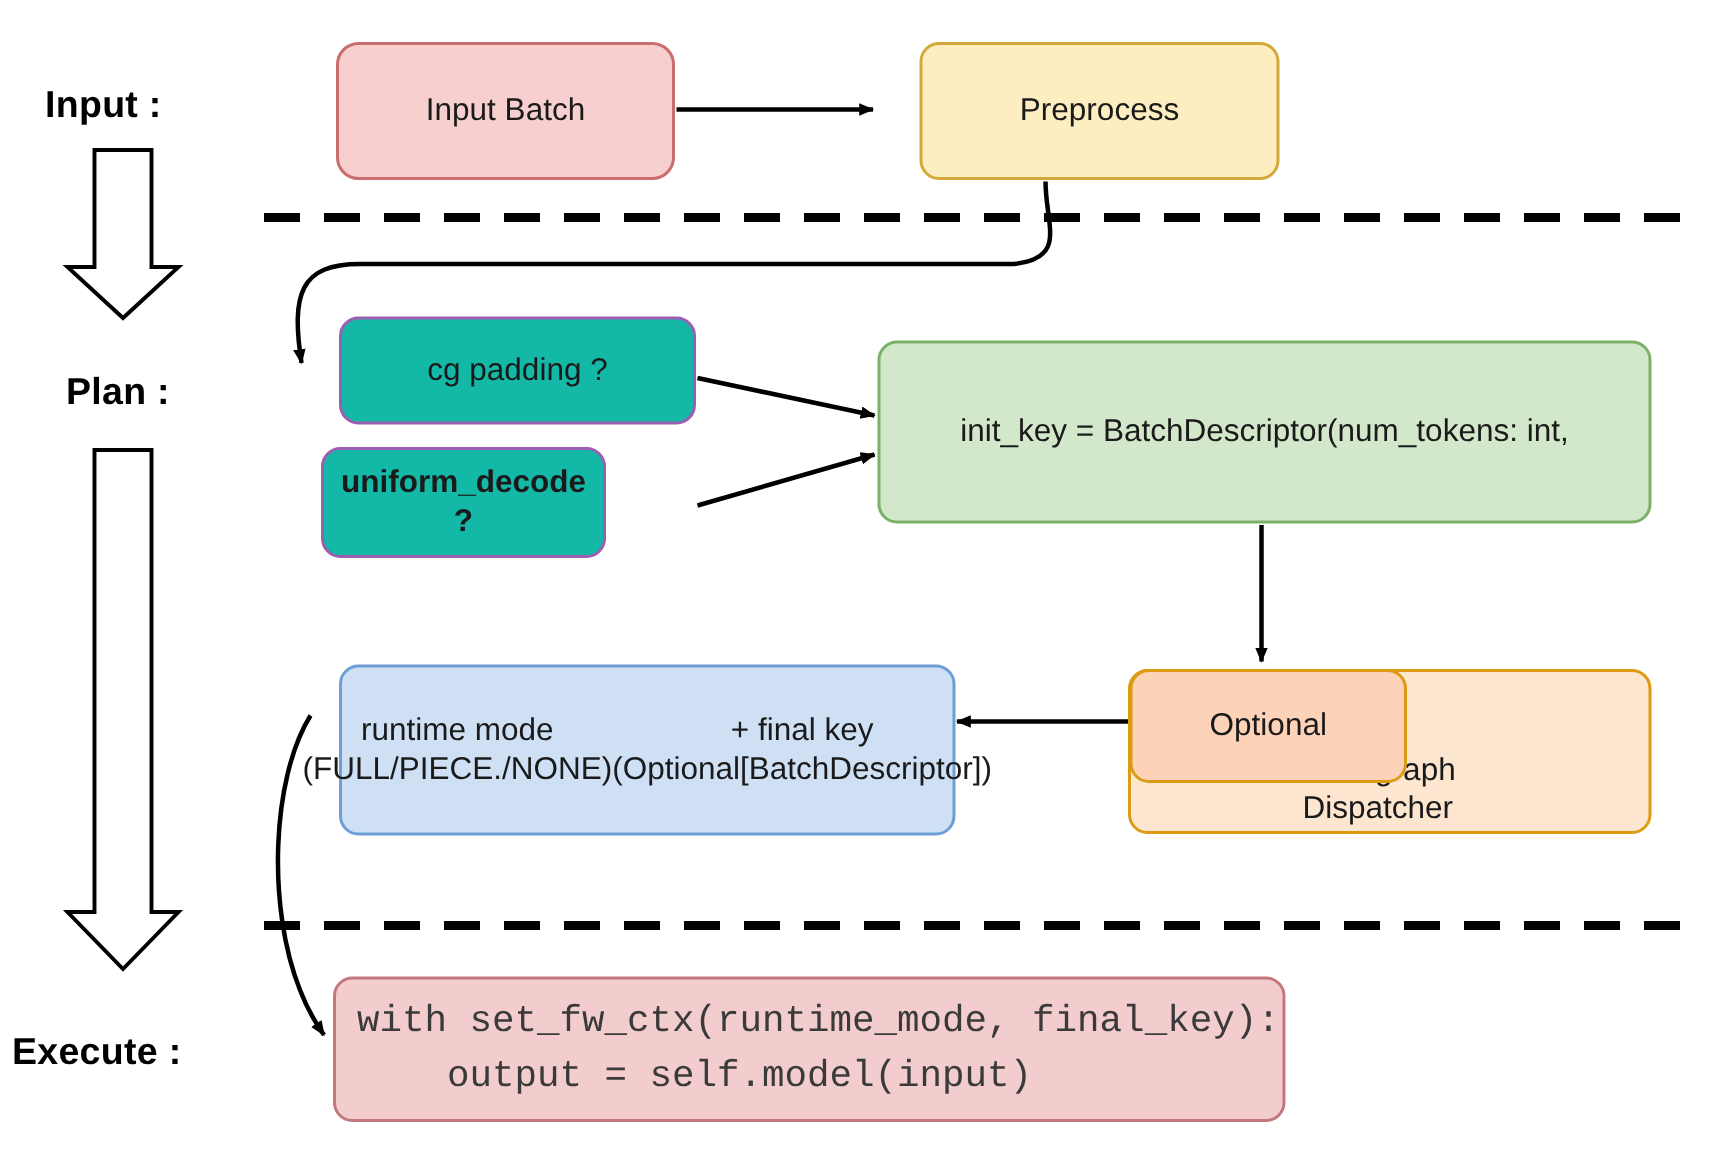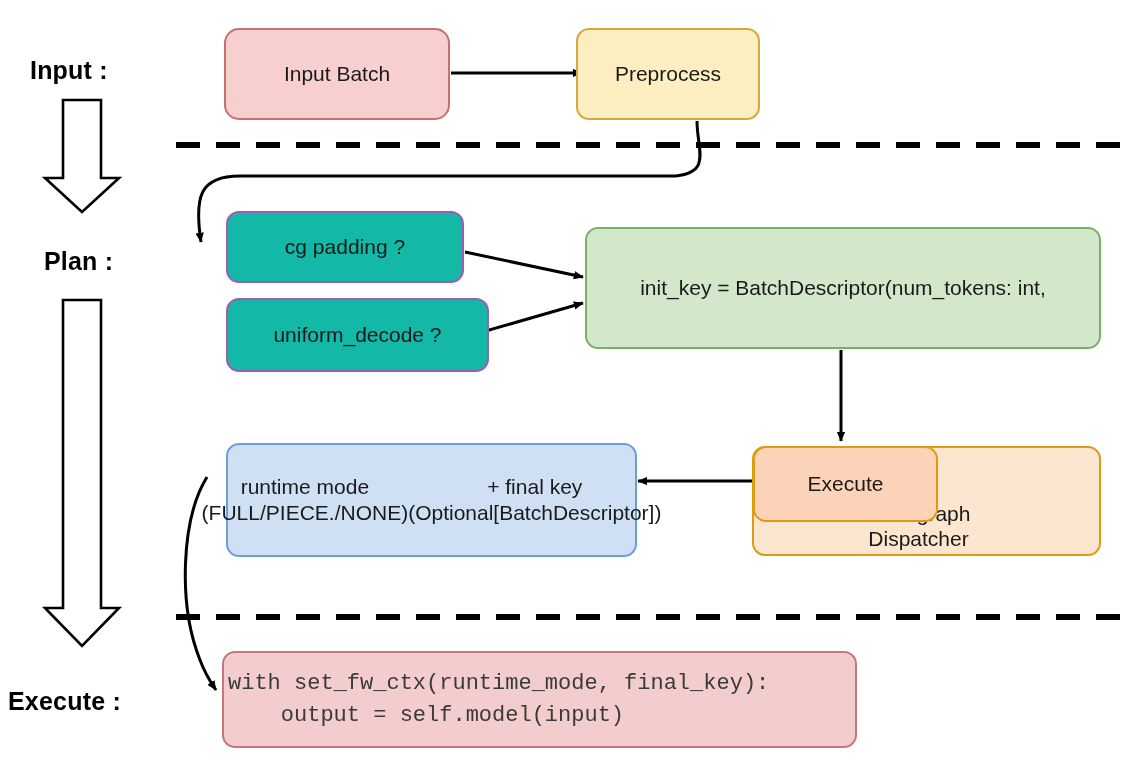--- a/index.html
+++ b/index.html
@@ -63,25 +63,25 @@
   .node-purple { background: #14b8a6; border-color: #9a5fb0; }
   .node-green  { background: #d3e8cb; border-color: #7bb068; }
   .node-blue   { background: #cfe0f5; border-color: #6f9ed6; }
   .node-orange-outer { background: #fde6cf; border-color: #dd9b14; }
   .node-orange-inner { background: #fcd2b8; border-color: #dd9b14; }
 
   .node-code {
     background: #f3cdcd;
     border-color: #c4787c;
     font-family: "Liberation Mono", "DejaVu Sans Mono", monospace;
-    font-size: 22px;
+    font-size: 25px;
     line-height: 1.45;
     justify-content: flex-start;
     text-align: left;
-    padding-left: 4px;
+    padding-left: 14px;
     color: #3a3a3a;
     white-space: pre;
   }
   .node-orange-outer {
     justify-content: flex-end;
     padding-right: 26px;
     align-items: center;
   }
   .node-orange-outer .txt { text-align: center; }
 </style>
@@ -120,48 +120,48 @@
   </svg>
 
   <div class="stage-label" style="left:30px; top:44px;">Input :</div>
   <div class="stage-label" style="left:44px; top:235px;">Plan :</div>
   <div class="stage-label" style="left:8px; top:675px;">Execute :</div>
 
   <div class="node node-pink" style="left:224px; top:28px; width:226px; height:92px;">
     <span class="txt">Input Batch</span>
   </div>
 
-  <div class="node node-yellow" style="left:576px; top:28px; width:184px; height:92px;">
+  <div class="node node-yellow" style="left:613px; top:28px; width:240px; height:92px;">
     <span class="txt">Preprocess</span>
   </div>
 
   <div class="node node-purple" style="left:226px; top:211px; width:238px; height:72px;">
     <span class="txt">cg padding ?</span>
   </div>
 
-  <div class="node node-purple" style="left:226px; top:298px; width:263px; height:74px;">
+  <div class="node node-purple" style="left:214px; top:298px; width:190px; height:74px;font-weight:bold;">
     <span class="txt">uniform_decode ?</span>
   </div>
 
   <div class="node node-green" style="left:585px; top:227px; width:516px; height:122px; flex-direction:row;">
     <span class="txt">init_key = BatchDescriptor(num_tokens: int,</span>
   </div>
 
   <div class="node node-blue" style="left:226px; top:443px; width:411px; height:114px; ">
     <span class="txt">runtime mode (FULL/PIECE./NONE)</span>
     <span class="txt">+ final key (Optional[BatchDescriptor])</span>
   </div>
 
   <div class="node node-orange-outer" style="left:752px; top:446px; width:349px; height:110px; flex-direction:column;">
     <span class="txt">Cudagraph</span>
     <span class="txt">Dispatcher</span>
   </div>
 
   <div class="node node-orange-inner" style="left:753px; top:446px; width:185px; height:76px;">
-    <span class="txt">Execute</span>
+    <span class="txt">Optional</span>
   </div>
 
   <div class="node node-code" style="left:222px; top:651px; width:635px; height:97px; flex-direction:column; align-items:flex-start; justify-content:center;">
     <span class="txt">with set_fw_ctx(runtime_mode, final_key):</span>
     <span class="txt">    output = self.model(input)</span>
   </div>
 
 </div>
 
 </body></html>

